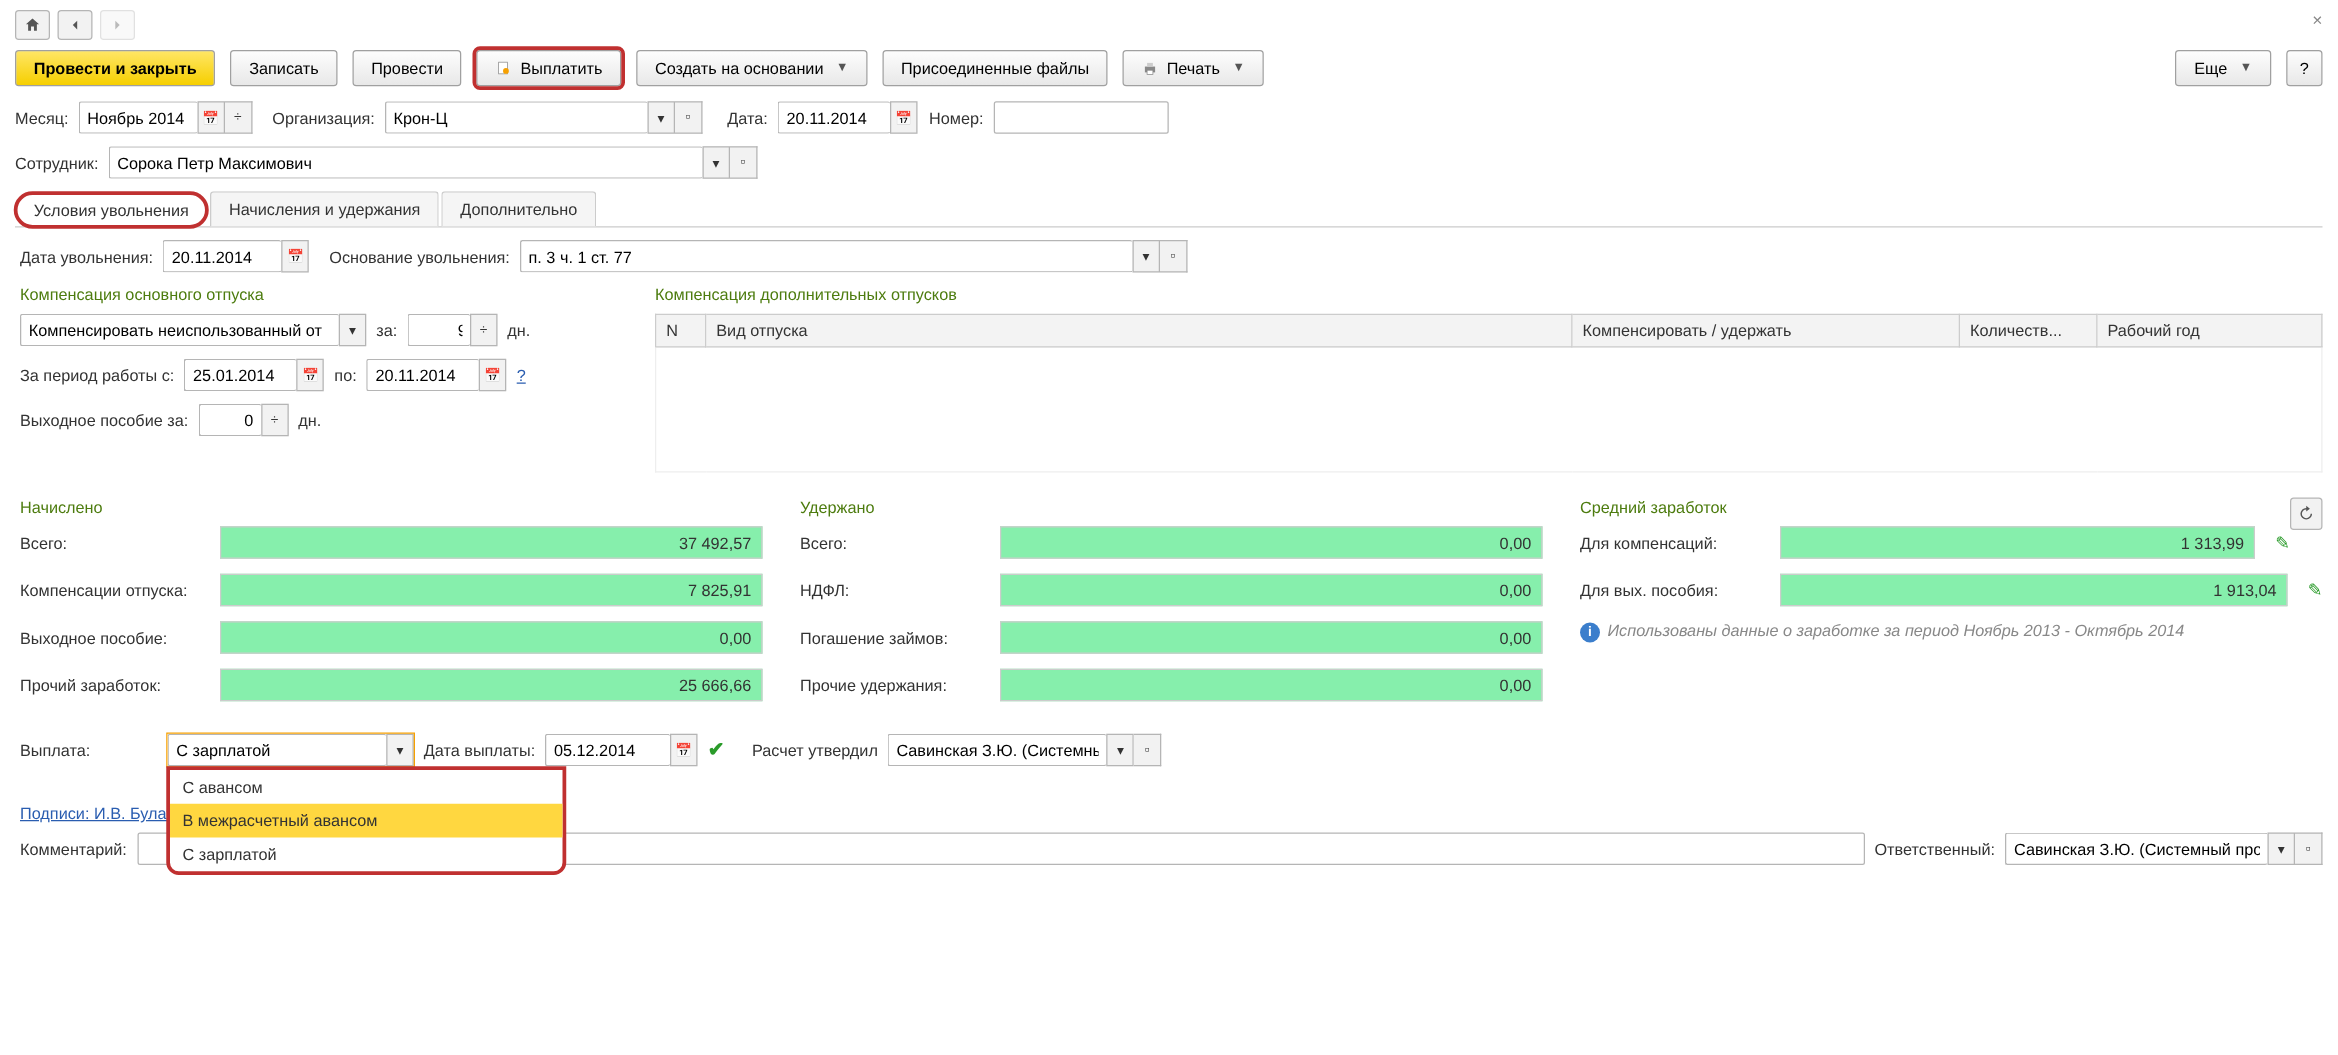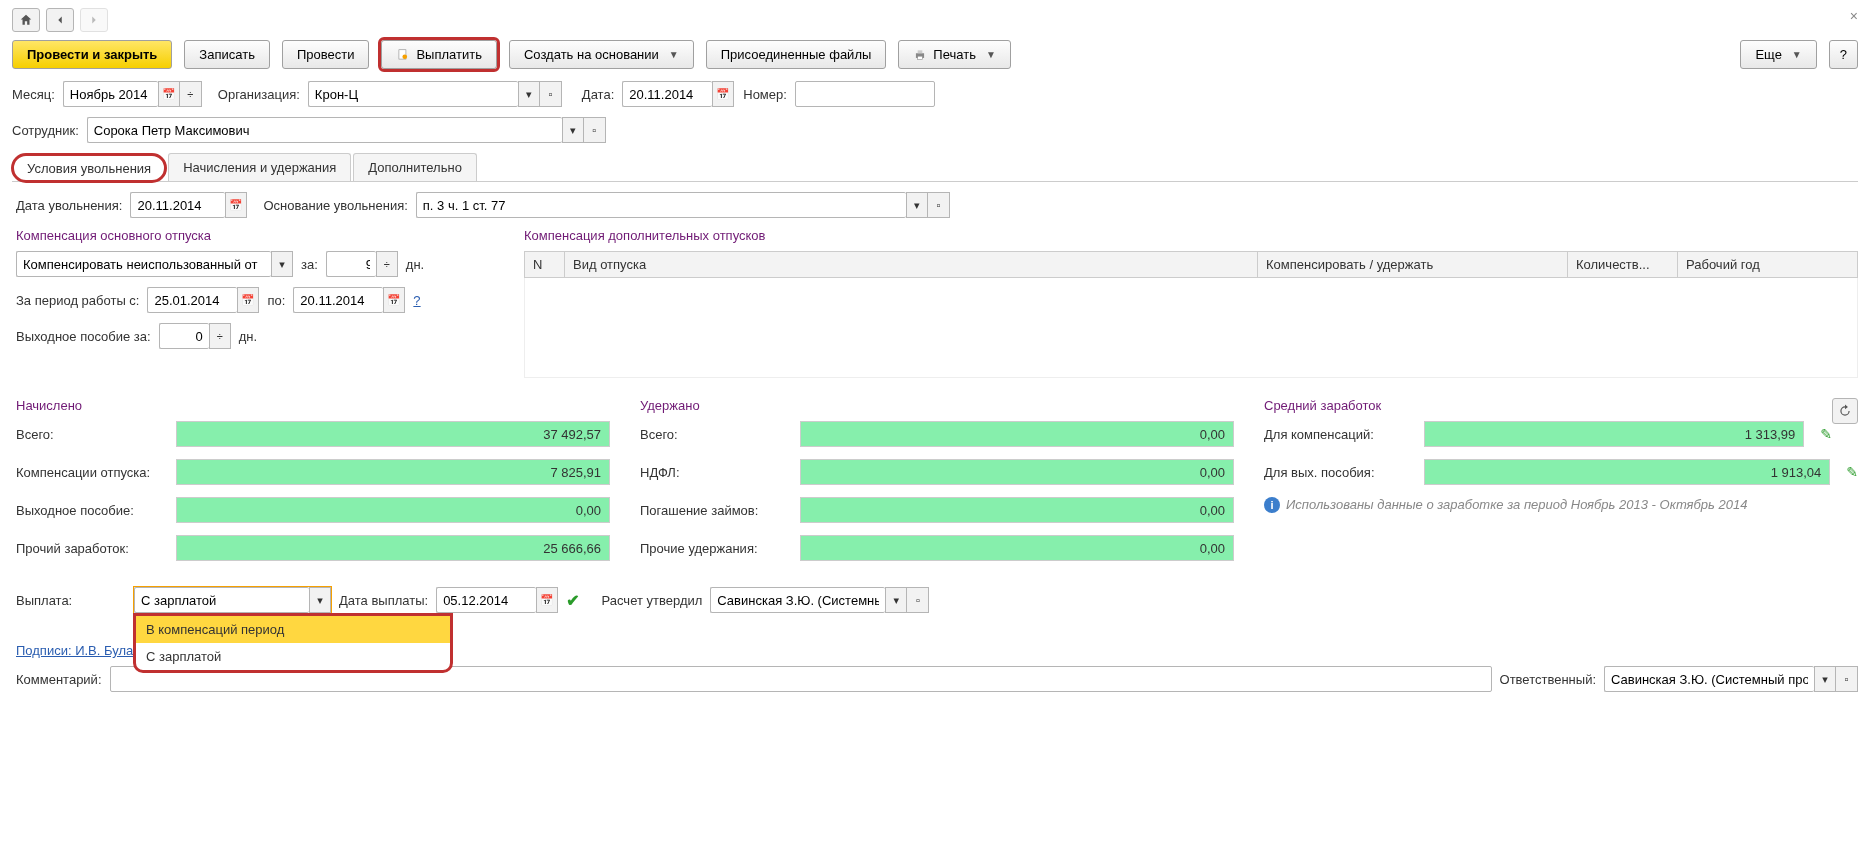--- a/index.html
+++ b/index.html
@@ -18,21 +18,21 @@
 .label { font-size: 13px; }
 .input { border: 1px solid #b5b5b5; padding: 4px 6px; background: #fff; font-size: 13px; border-radius: 2px; height: 26px; }
 .input-grp { display: flex; align-items: stretch; }
 .input-grp .input { border-right: none; }
 .input-btn { width: 22px; border: 1px solid #b5b5b5; background: #f2f2f2; display: flex; align-items: center; justify-content: center; cursor: pointer; font-size: 11px; }
 .input-btn + .input-btn { border-left: none; }
 .tabs { display: flex; border-bottom: 1px solid #ccc; margin-bottom: 10px; }
 .tab { padding: 6px 14px; border: 1px solid #ccc; border-bottom: none; background: #f5f5f5; margin-right: 2px; cursor: pointer; border-radius: 3px 3px 0 0; }
 .tab.active { background: #fff; position: relative; top: 1px; }
 .tab.circled { outline: 3px solid #c03030; border-radius: 14px; outline-offset: -2px; }
-.section-title { color: #701a75; margin-bottom: 8px; font-size: 13px; }
+.section-title { color: #4d7c0f; margin-bottom: 8px; font-size: 13px; }
 .cols { display: flex; gap: 28px; }
 .col { flex: 1; }
 .table { width: 100%; border: 1px solid #ccc; border-collapse: collapse; }
 .table th { background: #f3f3f3; border: 1px solid #ccc; padding: 5px 8px; font-weight: normal; text-align: left; font-size: 13px; }
 .table td { border: 1px solid #eee; height: 100px; }
 .tot-row { display: flex; align-items: center; margin-bottom: 12px; gap: 10px; }
 .tot-label { width: 150px; }
 .tot-val { flex: 1; border: 1px solid #ccc; background: #86efac; padding: 5px 8px; text-align: right; height: 26px; }
 .pencil { color: #2a9b2a; cursor: pointer; font-size: 14px; margin-left: 6px; }
 .info-icon { display:inline-flex; width:16px; height:16px; border-radius:50%; background:#3b7ecc; color:#fff; align-items:center; justify-content:center; font-size:11px; font-weight:bold; margin-right: 6px; }
@@ -276,21 +276,22 @@
 </div>
 
 <div class="form-row" style="margin-top:14px">
   <span class="label" style="width:110px">Выплата:</span>
   <div class="dropdown-open">
     <div class="input-grp" style="outline:1px solid #f6a000">
       <input class="input" style="width: 175px;" value="С зарплатой">
       <span class="input-btn">▾</span>
     </div>
     <div class="dropdown-list">
-      <div class="opt sel">В компенсаций период</div>
+      <div class="opt">С авансом</div>
+      <div class="opt sel">В межрасчетный авансом</div>
       <div class="opt">С зарплатой</div>
     </div>
   </div>
   <span class="label">Дата выплаты:</span>
   <div class="input-grp">
     <input class="input" style="width: 100px;" value="05.12.2014">
     <span class="input-btn">📅</span>
   </div>
   <span class="checkmark">✔</span>
   <span class="label" style="margin-left:14px">Расчет утвердил</span>

